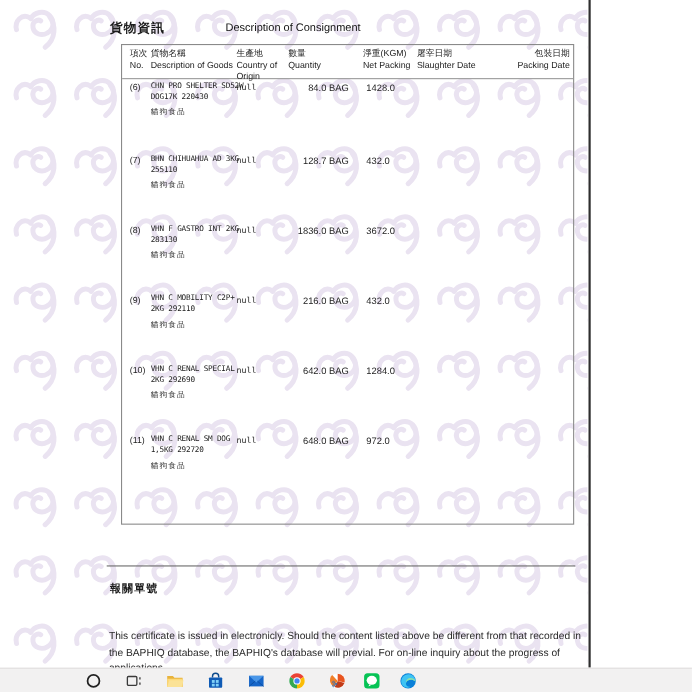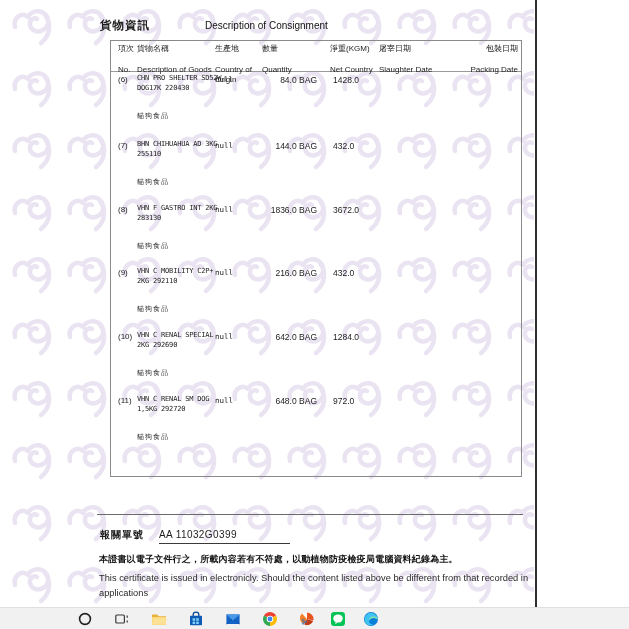--- a/index.html
+++ b/index.html
@@ -12,25 +12,25 @@
   .mono{font-family:"DejaVu Sans Mono","Liberation Mono",monospace;}
 
   .title-zh{position:absolute;left:100px;top:18px;font-size:11.5px;font-weight:bold;letter-spacing:1px;}
   .title-en{position:absolute;left:205px;top:20px;font-size:10px;color:#111;}
 
   .ctable{position:absolute;left:110px;top:40px;width:412px;height:437px;
           border:1.2px solid #8a8a8a;box-sizing:border-box;background:transparent;}
   .thead-sep{position:absolute;left:0;right:0;top:30px;height:0;border-top:1px solid #9a9a9a;}
   .hcell{position:absolute;top:3px;}
   .hcell .hzh{display:block;font-family:Liberation Sans, sans-serif;font-size:8px;color:#222;line-height:10px;}
-  .hcell .hen{display:block;font-size:8px;color:#222;line-height:9.5px;margin-top:11px;}
+  .hcell .hen{display:block;font-size:8px;color:#222;line-height:9.5px;margin-top:1px;}
   .trow{position:absolute;left:0;width:100%;height:60px;}
   .c-no{position:absolute;left:7px;top:1px;font-size:8px;}
   .c-goods{position:absolute;left:26px;top:0;width:92px;font-size:7px;line-height:9.5px;letter-spacing:-0.2px;color:#222;}
-  .c-note{margin-top:19px;font-family:"Liberation Serif","DejaVu Serif",serif;font-size:7px;letter-spacing:1px;color:#333;}
+  .c-note{margin-top:5px;font-family:"Liberation Serif","DejaVu Serif",serif;font-size:7px;letter-spacing:1px;color:#333;}
   .c-origin{position:absolute;left:104px;top:1px;font-size:7.5px;color:#222;}
   .c-qty{position:absolute;left:146px;top:1px;width:60px;text-align:right;font-size:8.5px;}
   .c-wt{position:absolute;left:222px;top:1px;font-size:8.5px;}
   .c-sl{position:absolute;left:284px;top:1px;font-size:8.5px;}
   .c-pk{position:absolute;left:347px;top:1px;font-size:8.5px;}
 
   .divider{position:absolute;left:97px;top:514px;width:426px;height:0;border-top:1.6px solid #6a6a6a;}
   .decl-label{position:absolute;left:100px;top:528px;font-size:10px;font-weight:bold;letter-spacing:1px;}
   .decl-value{position:absolute;left:159px;top:529px;width:131px;font-size:10px;letter-spacing:0.4px;
               border-bottom:1.2px solid #3a3a3a;padding-bottom:3px;}
@@ -181,21 +181,21 @@
           <div class="hcell" style="left: 104px; width: 48px;">
             <span class="hzh">生產地</span>
             <span class="hen">Country of Origin</span>
           </div>
           <div class="hcell" style="left: 151px; width: 46px;">
             <span class="hzh">數量</span>
             <span class="hen">Quantity</span>
           </div>
           <div class="hcell" style="left: 219px; width: 54px;">
             <span class="hzh">淨重(KGM)</span>
-            <span class="hen">Net Country</span>
+            <span class="hen">Net Packing</span>
           </div>
           <div class="hcell" style="left: 268px; width: 60px;">
             <span class="hzh">屠宰日期</span>
             <span class="hen">Slaughter Date</span>
           </div>
           <div class="hcell" style="left: 347px; width: 60px; text-align: right;">
             <span class="hzh">包裝日期</span>
             <span class="hen">Packing Date</span>
           </div>
         </div>
@@ -206,21 +206,21 @@
             <div class="c-origin mono">null</div>
             <div class="c-qty">84.0 BAG</div>
             <div class="c-wt">1428.0</div>
             <div class="c-sl"></div>
             <div class="c-pk"></div>
           </div>
           <div class="trow" style="top: 99px;">
             <div class="c-no">(7)</div>
             <div class="c-goods mono">BHN CHIHUAHUA AD 3KG 255110<div class="c-note">貓狗食品</div></div>
             <div class="c-origin mono">null</div>
-            <div class="c-qty">144.0 BAG</div>
+            <div class="c-qty">128.7 BAG</div>
             <div class="c-wt">432.0</div>
             <div class="c-sl"></div>
             <div class="c-pk"></div>
           </div>
           <div class="trow" style="top: 163px;">
             <div class="c-no">(8)</div>
             <div class="c-goods mono">VHN F GASTRO INT 2KG 283130<div class="c-note">貓狗食品</div></div>
             <div class="c-origin mono">null</div>
             <div class="c-qty">1836.0 BAG</div>
             <div class="c-wt">3672.0</div>
@@ -253,25 +253,24 @@
             <div class="c-wt">972.0</div>
             <div class="c-sl"></div>
             <div class="c-pk"></div>
           </div>
         </div>
     </div>
 
     <div class="divider"></div>
 
     <div class="decl-label zh">報關單號</div>
-    <div class="decl-value">AA 11032G0399</div>
-
-    <div class="notice-zh zh">本證書以電子文件行之，所載內容若有不符處，以動植物防疫檢疫局電腦資料紀錄為主。</div>
+
     <div class="notice-en" id="notice-en">
         <div>This certificate is issued in electronicly. Should the content listed above be different from that recorded in</div>
+        <div>the BAPHIQ database, the BAPHIQ's database will previal. For on-line inquiry about the progress of</div>
         <div>applications</div>
       </div>
   </div>
 
   <div class="page-edge"></div>
 
   <div class="taskbar">
 
     <button class="tb-btn" style="left:77px" title="">
       <svg viewBox="0 0 16 16">

